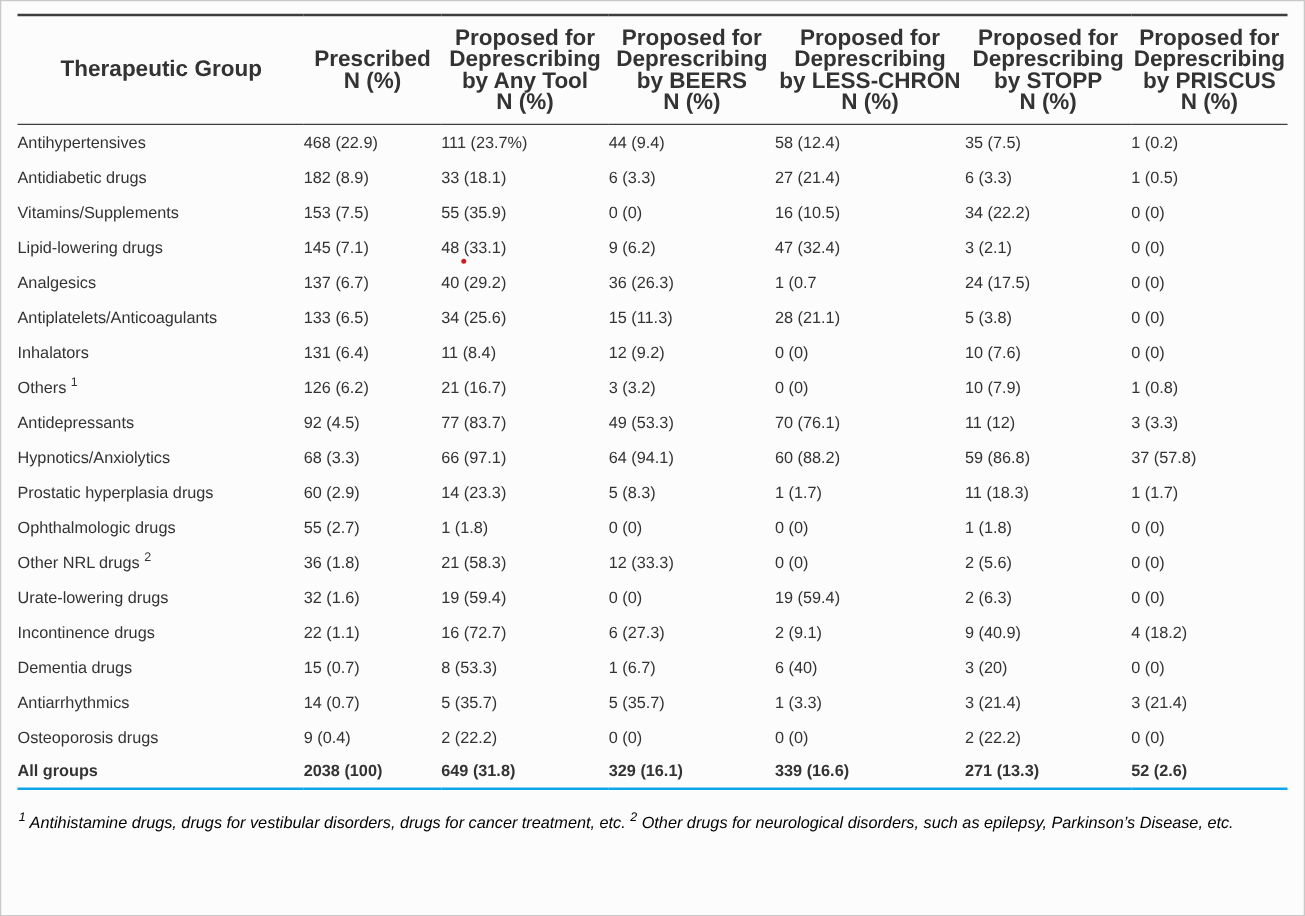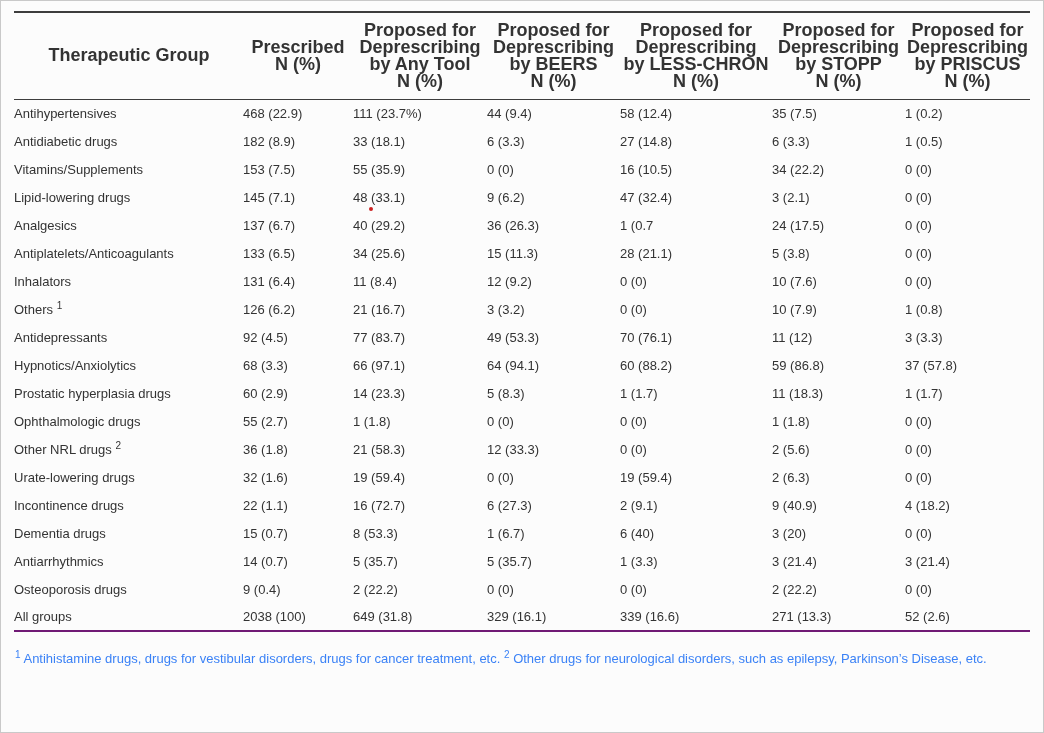--- a/index.html
+++ b/index.html
@@ -47,37 +47,38 @@
   tbody td {
     height: 28px;
     font-size: 13px;
     text-align: left;
     vertical-align: middle;
     padding: 0;
     color: #333333;
   }
   tbody td sup { font-size: 10px; }
   tbody tr.total td {
-    font-weight: normal;
-    border-bottom: 2px solid #701a75;
+    font-weight: bold;
+    border-bottom: 2px solid #0ea5e9;
   }
   .red-dot {
     position: absolute;
     width: 4px;
     height: 4px;
     border-radius: 50%;
     background: #cc2020;
     left: 355px;
     top: 196px;
   }
   .footnote {
     margin: 14px 13px 0 14px;
     font-size: 13px;
     line-height: 18px;
-    color: #3b82f6;
+    color: #000000;
+    font-style: italic;
   }
   .footnote sup { font-size: 10px; }
 </style>
 </head>
 <body>
 
 <div class="page">
   <div class="table-wrap">
     <table>
       <colgroup>
@@ -124,21 +125,21 @@
             <td>44 (9.4)</td>
             <td>58 (12.4)</td>
             <td>35 (7.5)</td>
             <td>1 (0.2)</td>
           </tr>
           <tr>
             <td>Antidiabetic drugs</td>
             <td>182 (8.9)</td>
             <td>33 (18.1)</td>
             <td>6 (3.3)</td>
-            <td>27 (14.8)</td>
+            <td>27 (21.4)</td>
             <td>6 (3.3)</td>
             <td>1 (0.5)</td>
           </tr>
           <tr>
             <td>Vitamins/Supplements</td>
             <td>153 (7.5)</td>
             <td>55 (35.9)</td>
             <td>0 (0)</td>
             <td>16 (10.5)</td>
             <td>34 (22.2)</td>

